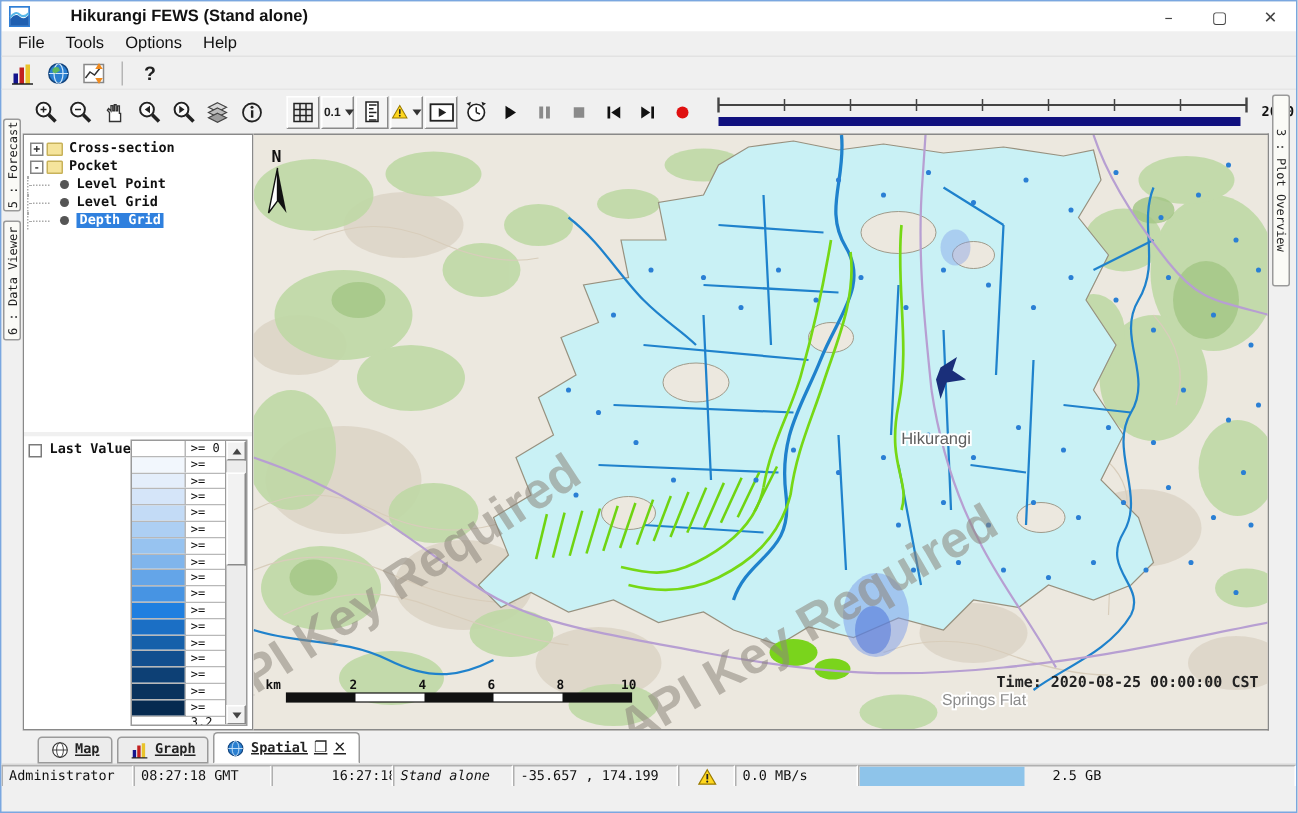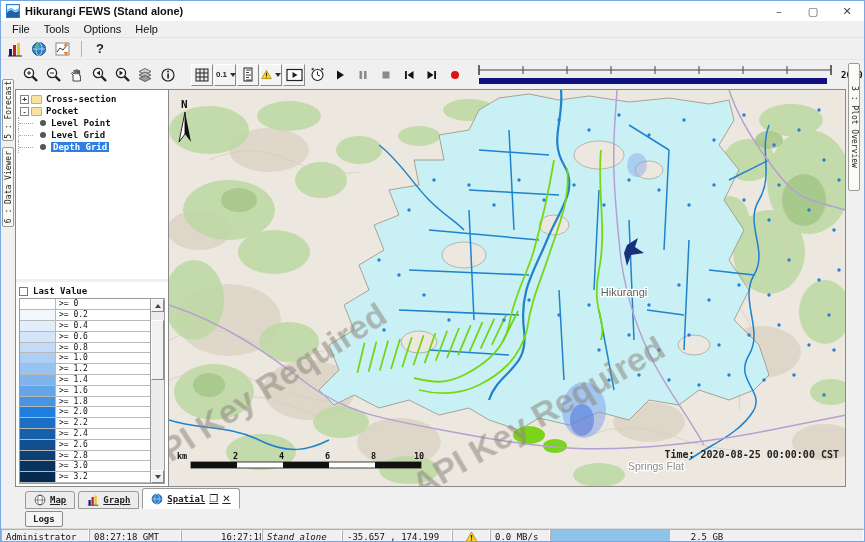--- a/index.html
+++ b/index.html
@@ -3,21 +3,21 @@
 <meta charset="utf-8">
 <style>
   * { box-sizing: border-box; margin: 0; padding: 0; }
   html,body { background:#cfcfcf; }
   body { font-family:"Liberation Sans", sans-serif; }
   #app {
     position:relative; width:865px; height:542px; background:#f0f0f0;
     border:1px solid #7aa7e0; overflow:hidden;
   }
   
-  .titlebar { height:20px; background:#fff; display:flex; align-items:center; padding-left:5px; }
+  .titlebar { height:20px; background:#fff; display:flex; align-items:center; padding-left:5px;gap:22px; }
   .app-icon { width:14px; height:14px; margin-right:5px; flex:0 0 auto; }
   .title-text { font-size:11px; font-weight:bold; color:#111; }
   .win-controls { margin-left:auto; display:flex; height:100%; }
   .win-btn { width:34px; height:100%; display:flex; align-items:center; justify-content:center;
              font-size:11px; color:#444; font-family:"DejaVu Sans", sans-serif; }
   
   .menubar { height:17px; background:#f0f0f0; display:flex; align-items:center; padding-left:4px;
              border-bottom:1px solid #e2e2e2; }
   .menu-item { font-size:11px; color:#111; padding:1px 7px; }
   
@@ -53,21 +53,21 @@
   .tree-row { display:flex; align-items:center; height:12px; font-family:"DejaVu Sans Mono", monospace;
               font-size:9px; font-weight:bold; color:#111; white-space:nowrap; }
   .toggle-box { width:9px; height:9px; border:1px solid #848484; background:#fff; font-size:8px; line-height:7px;
                 text-align:center; margin:0 2px; color:#333; font-family:"Liberation Sans",sans-serif; }
   .folder { width:11px; height:9px; background:#f5e49c; border:1px solid #c8b25a; border-radius:1px; margin-right:4px; }
   .bullet { width:6px; height:6px; border-radius:50%; background:#555; margin:0 5px 0 0; }
   .leaf-indent { width:22px; border-left:1px dotted #aaa; height:12px; position:relative; }
   .leaf-indent::after{ content:""; position:absolute; top:6px; left:0; width:14px; border-top:1px dotted #aaa; }
   .tree-label.selected { background:#2f80de; color:#fff; padding:0 2px; }
   
-  .legend { flex:1; background:#fff; padding:2px 3px; display:flex; flex-direction:column; }
+  .legend { flex:1; background:#fff; padding:2px 3px; display:flex; flex-direction:row; }
   .legend-header { display:flex; align-items:center; height:14px; gap:5px; }
   .cb { width:9px; height:9px; border:1px solid #7a7a7a; background:#fff; }
   .legend-title { font-family:"DejaVu Sans Mono", monospace; font-size:9px; font-weight:bold; color:#111; }
   .legend-table { flex:1; display:flex; border:1px solid #9a9a9a; overflow:hidden; }
   .legend-rows { flex:1; overflow:hidden; }
   .legend-row { display:flex; height:10.8px; border-bottom:1px solid #b8b8b8; }
   .swatch { width:36px; border-right:1px solid #b8b8b8; }
   .legend-label { flex:1; font-family:"DejaVu Sans Mono", monospace; font-size:8px; color:#111;
                   padding-left:3px; line-height:10px; background:#fff; }
   .vscroll { width:14px; background:#ececec; border-left:1px solid #9a9a9a; display:flex; flex-direction:column; }
@@ -684,36 +684,33 @@
         <circle cx="8" cy="8" r="6.5" fill="#2a7fd0" stroke="#14457e"></circle>
         <ellipse cx="8" cy="8" rx="3" ry="6.5" fill="none" stroke="#cfe7fa" stroke-width="0.8"></ellipse>
         <line x1="1.5" y1="8" x2="14.5" y2="8" stroke="#cfe7fa" stroke-width="0.8"></line>
       </svg>
       <span>Spatial</span>
       <span class="tab-glyph">❐</span>
       <span class="tab-glyph">✕</span>
     </div>
   </div>
 
-  <div class="logs-row">
-    <div class="logs-btn">Logs</div>
-  </div>
 
   <div class="statusbar">
     <div class="scell" style="width:88px;">Administrator</div>
     <div class="scell" style="width:92px;">08:27:18 GMT</div>
     <div class="scell" style="width:81px;padding-left:39px;">16:27:18 CST</div>
     <div class="scell" style="width:80px;font-style:italic;">Stand alone</div>
     <div class="scell" style="width:110px;">-35.657 , 174.199</div>
     <div class="scell" style="width:38px; justify-content:center;">
       <svg width="13" height="12" viewBox="0 0 16 15">
         <path d="M8 1.5 L15 13.5 H1 Z" fill="#ffd71e" stroke="#9a7b00" stroke-width="1"></path>
         <rect x="7.3" y="5" width="1.5" height="4.5" fill="#222"></rect>
           <circle cx="8" cy="11.3" r="0.9" fill="#222"></circle>
       </svg>
     </div>
-    <div class="scell" style="width:60px;">0.0 MB/s</div>
+    <div class="scell" style="width:82px;">0.0 MB/s</div>
     <div class="scell mem" style="flex:1;justify-content:center;">
       <div class="fill"></div>
       <span>2.5 GB</span>
     </div>
   </div>
 </div>
 
 </body></html>

